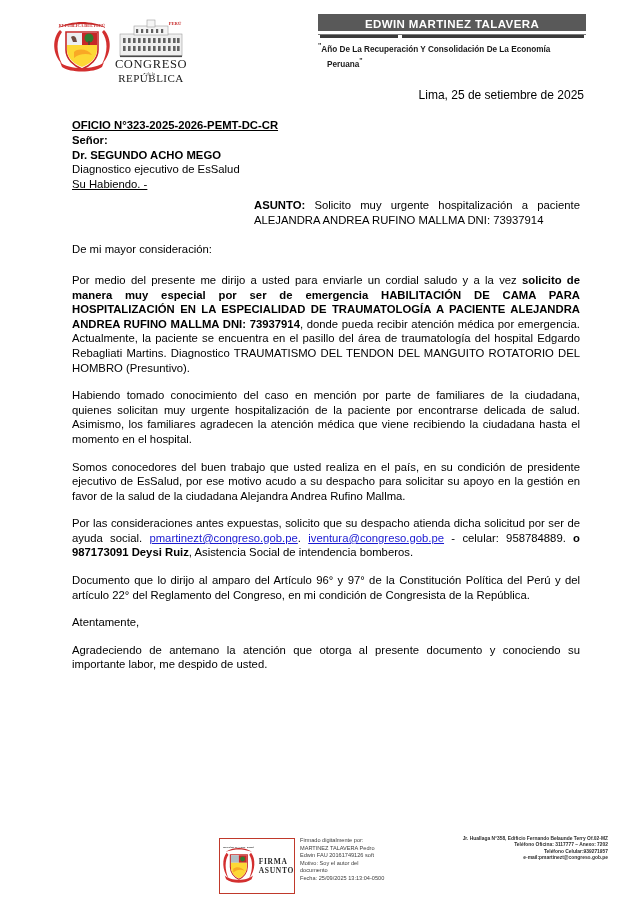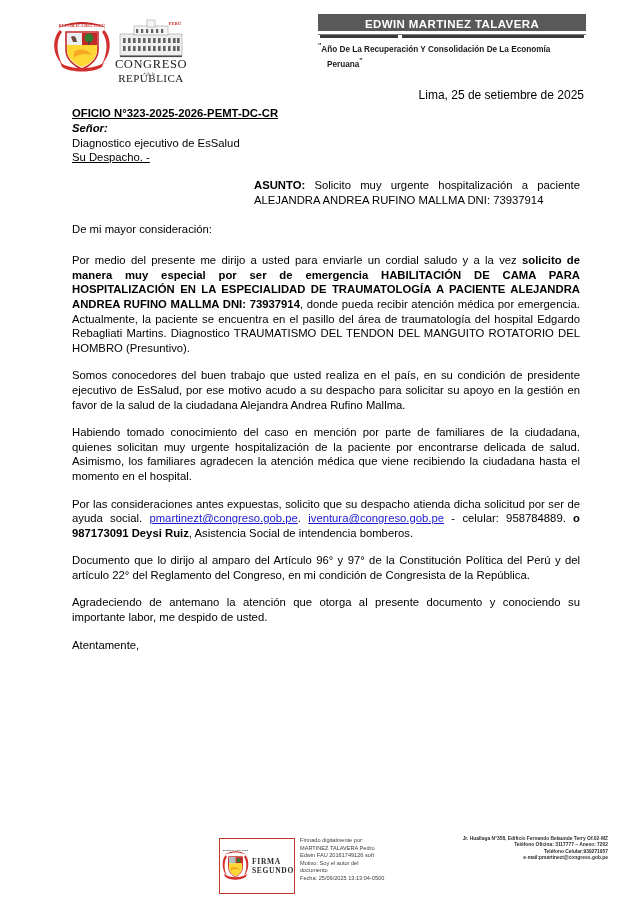--- a/index.html
+++ b/index.html
@@ -102,32 +102,33 @@
     width: 508px;
     font-size: 11.3px;
     line-height: 14.6px;
   }
 
   .addressee { margin: 0; }
   .addressee div { line-height: 14.8px; }
   .oficio {
     font-weight: bold;
     text-decoration: underline;
-  }
-  .senor { font-weight: bold; font-style: italic; }
+    margin-top: 12px;
+  }
+  .senor { font-weight: bold; }
   .doctor { font-weight: bold; }
   .despacho { text-decoration: underline; }
 
   .atencion {
     margin-top: 13px;
   }
   .atencion b { font-weight: bold; }
 
   .asunto-row {
-    margin-top: 13px;
+    margin-top: 6px;
     display: block;
     position: relative;
     min-height: 46px;
   }
   .asunto-box {
     margin-left: 182px;
     width: 326px;
     text-align: justify;
     line-height: 14.6px;
   }
@@ -301,45 +302,46 @@
     </div>
   </div>
 
   <div class="date-line">Lima, 25 de setiembre de 2025</div>
 
   <div class="doc-body">
 
     <div class="addressee">
       <div class="oficio">OFICIO N°323-2025-2026-PEMT-DC-CR</div>
       <div class="senor">Señor:</div>
+      <div class="doctor">Dr. SEGUNDO ACHO MEGO</div>
       <div>Diagnostico ejecutivo de EsSalud</div>
-      <div class="despacho">Su Despacho. -</div>
+      <div class="despacho">Su Habiendo. -</div>
     </div>
 
 
     <div class="asunto-row">
       <div class="asunto-box">
         <b>ASUNTO:</b><span> Solicito muy urgente hospitalización a paciente ALEJANDRA ANDREA RUFINO MALLMA DNI: 73937914</span>
       </div>
       <div class="saludo">De mi mayor consideración:</div>
     </div>
 
     <p class="para first"><span>Por medio del presente me dirijo a usted para enviarle un cordial saludo y a la vez </span><b>solicito de manera muy especial por ser de emergencia HABILITACIÓN DE CAMA PARA HOSPITALIZACIÓN EN LA ESPECIALIDAD DE TRAUMATOLOGÍA A PACIENTE ALEJANDRA ANDREA RUFINO MALLMA DNI: 73937914</b><span>, donde pueda recibir atención médica por emergencia. Actualmente, la paciente se encuentra en el pasillo del área de traumatología del hospital Edgardo Rebagliati Martins. Diagnostico TRAUMATISMO DEL TENDON DEL MANGUITO ROTATORIO DEL HOMBRO (Presuntivo).</span></p>
 
+    <p class="para">Habiendo tomado conocimiento del caso en mención por parte de familiares de la ciudadana, quienes solicitan muy urgente hospitalización de la paciente por encontrarse delicada de salud. Asimismo, los familiares agradecen la atención médica que viene recibiendo la ciudadana hasta el momento en el hospital.</p>
+
     <p class="para">Somos conocedores del buen trabajo que usted realiza en el país, en su condición de presidente ejecutivo de EsSalud, por ese motivo acudo a su despacho para solicitar su apoyo en la gestión en favor de la salud de la ciudadana Alejandra Andrea Rufino Mallma.</p>
 
-    <p class="para">Habiendo tomado conocimiento del caso en mención por parte de familiares de la ciudadana, quienes solicitan muy urgente hospitalización de la paciente por encontrarse delicada de salud. Asimismo, los familiares agradecen la atención médica que viene recibiendo la ciudadana hasta el momento en el hospital.</p>
-
     <p class="para"><span>Por las consideraciones antes expuestas, solicito que su despacho atienda dicha solicitud por ser de ayuda social. </span><a class="mail" href="#">pmartinezt@congreso.gob.pe</a><span>. </span><a class="mail" href="#">iventura@congreso.gob.pe</a><span> - celular: 958784889. </span><b>o 987173091 Deysi Ruiz</b><span>, Asistencia Social de intendencia bomberos.</span></p>
 
     <p class="para">Documento que lo dirijo al amparo del Artículo 96° y 97° de la Constitución Política del Perú y del artículo 22° del Reglamento del Congreso, en mi condición de Congresista de la República.</p>
 
+    <p class="para atentamente">Atentamente,</p>
+
     <p class="para">Agradeciendo de antemano la atención que otorga al presente documento y conociendo su importante labor, me despido de usted.</p>
-
-    <p class="para atentamente">Atentamente,</p>
   </div>
 
   <div class="sig-area">
 
     <div class="stamp">
       <div class="stamp-inner">
         <svg width="40" height="50" viewBox="0 0 40 50">
           <path d="M7 11 C2 17, 2 30, 9 38 C5 29, 5 19, 9 13 Z" fill="#d32f2f"></path>
           <path d="M33 11 C38 17, 38 30, 31 38 C35 29, 35 19, 31 13 Z" fill="#d32f2f"></path>
           <path d="M6 10 C11 7, 16 6, 20 6 C24 6, 29 7, 34 10 C28 8, 24 7.5, 20 7.5 C16 7.5, 12 8, 6 10 Z" fill="#c62828"></path>
@@ -347,21 +349,21 @@
           <rect x="11.6" y="13.6" width="8.4" height="8" fill="#b0bec5"></rect>
           <rect x="20" y="13.6" width="8.4" height="8" fill="#c62828"></rect>
           <path d="M11.6 21.6 L28.4 21.6 L28.4 26 C28.4 31.5, 25 36, 20 38 C15 36, 11.6 31.5, 11.6 26 Z" fill="#fdd835"></path>
           <circle cx="24" cy="17.5" r="2.6" fill="#2e7d32"></circle>
           <path d="M14 28 C17 25, 23 26, 26 30 C22 28, 17 29, 14 32 Z" fill="#f9a825"></path>
           <path d="M5 35 C11 41, 29 41, 35 35 L33.5 39 C27 44, 13 44, 6.5 39 Z" fill="#d32f2f"></path>
           <text x="20" y="6" text-anchor="middle" font-family="Liberation Serif, serif" font-size="3" font-weight="bold" fill="#2b2b2b">REPÚBLICA DEL PERÚ</text>
         </svg>
         <div class="stamp-text">
           <div>FIRMA</div>
-          <div>SEGUNDO</div>
+          <div>ASUNTO</div>
         </div>
       </div>
     </div>
 
     <div class="sig-details">
       <div>Firmado digitalmente por:</div>
       <div>MARTINEZ TALAVERA Pedro</div>
       <div>Edwin FAU 20161749126 soft</div>
       <div>Motivo: Soy el autor del</div>
       <div>documento</div>

